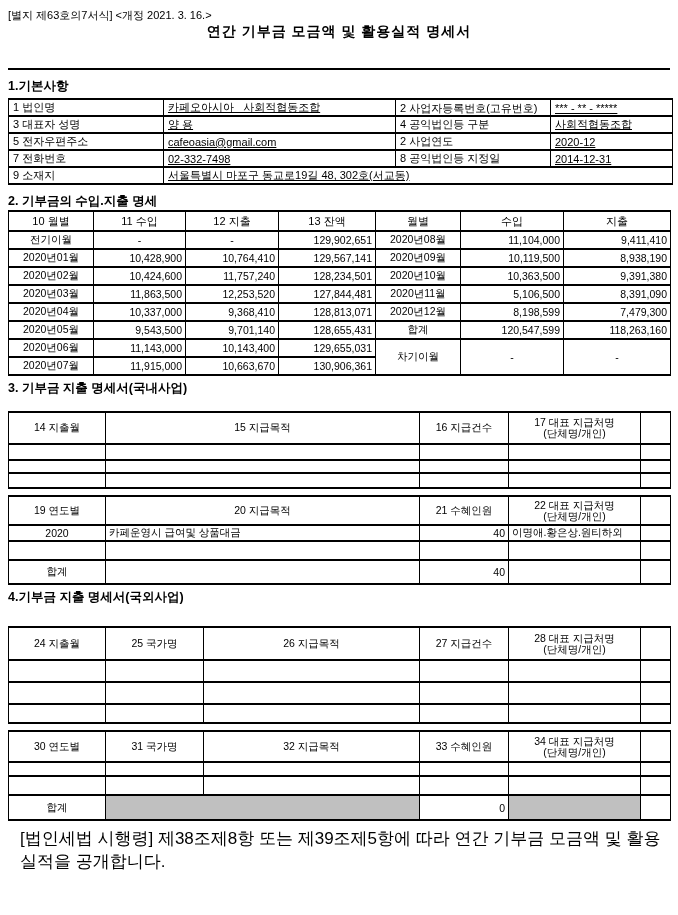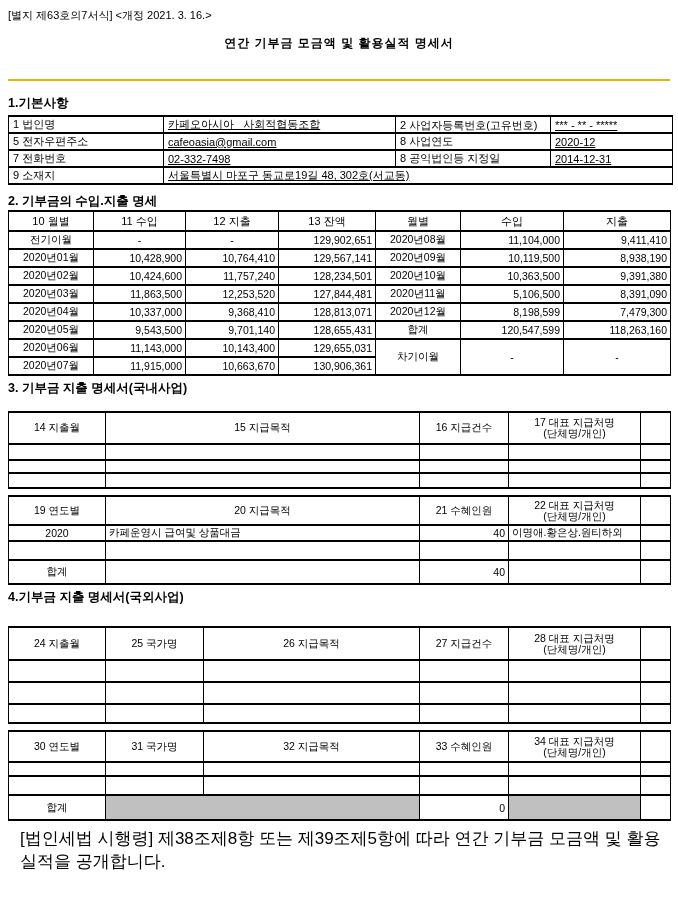--- a/index.html
+++ b/index.html
@@ -4,23 +4,23 @@
 <style>
   * { box-sizing: border-box; }
   html,body { margin:0; padding:0; background:#fff; }
   .page {
     position:relative; width:678px; height:915px; overflow:hidden;
     background:#fff; color:#000;
     font-family:"Liberation Sans","DejaVu Sans",sans-serif;
     padding:0 8px;
   }
   .form-code { padding-top:8px; font-size:11px; }
-  .title { margin-top:12px; text-align:center; font-size:12px; font-weight:bold; letter-spacing:1px; }
+  .title { text-align:center; font-size:14px; font-weight:bold; letter-spacing:1px; }
   .sec-heading { font-size:12.5px; font-weight:bold; }
-  .s1 { margin-top:27px; border-top:2px solid #eab308; padding-top:14px; }
+  .s1 { margin-top:27px; border-top:2px solid #000000; padding-top:8px; }
   .s2 { margin-top:8px; }
   .s3 { margin-top:4px; }
   .s4 { margin-top:4px; }
   table { border-collapse:collapse; table-layout:fixed; width:662px; }
   .t1 { margin-top:3px; }
   .t2 { }
   .t3a { margin-top:14px;padding-left:12px; }
   .t3b { margin-top:6px; }
   .t4a { margin-top:20px; }
   .t4b { margin-top:6px; }
@@ -60,23 +60,29 @@
         <col style="width:122px">
       </colgroup>
     <tbody>
         <tr>
       <td class="lbl">1 법인명</td>
       <td class="val">카페오아시아   사회적협동조합</td>
       <td class="lbl wrap2">2 사업자등록번호(고유번호)</td>
       <td class="val">*** - ** - *****</td>
     </tr>
     <tr>
+      <td class="lbl">3 대표자 성명</td>
+      <td class="val">양 용</td>
+      <td class="lbl">4 공익법인등 구분</td>
+      <td class="val">사회적협동조합</td>
+    </tr>
+    <tr>
       <td class="lbl">5 전자우편주소</td>
       <td class="val">cafeoasia@gmail.com</td>
-      <td class="lbl">8 사업연도</td>
+      <td class="lbl">2 사업연도</td>
       <td class="val">2020-12</td>
     </tr>
     <tr>
       <td class="lbl">7 전화번호</td>
       <td class="val">02-332-7498</td>
       <td class="lbl">8 공익법인등 지정일</td>
       <td class="val">2014-12-31</td>
     </tr>
     <tr>
       <td class="lbl">9 소재지</td>

